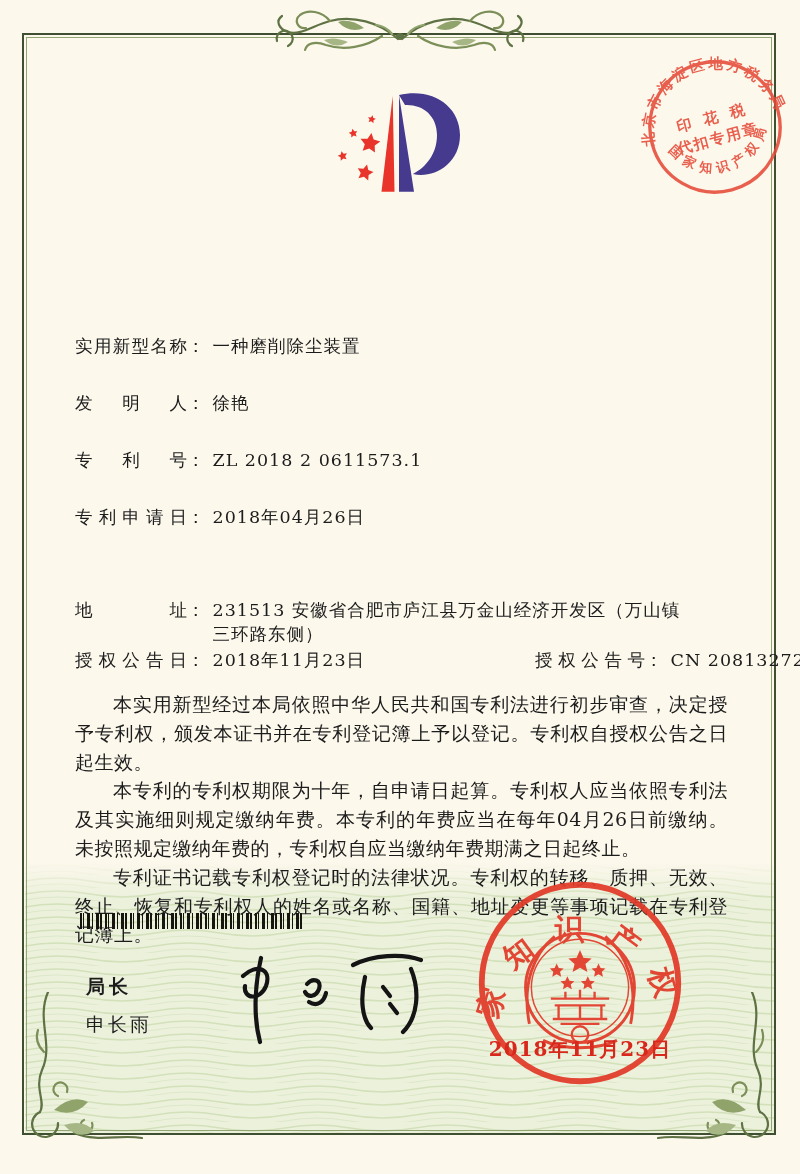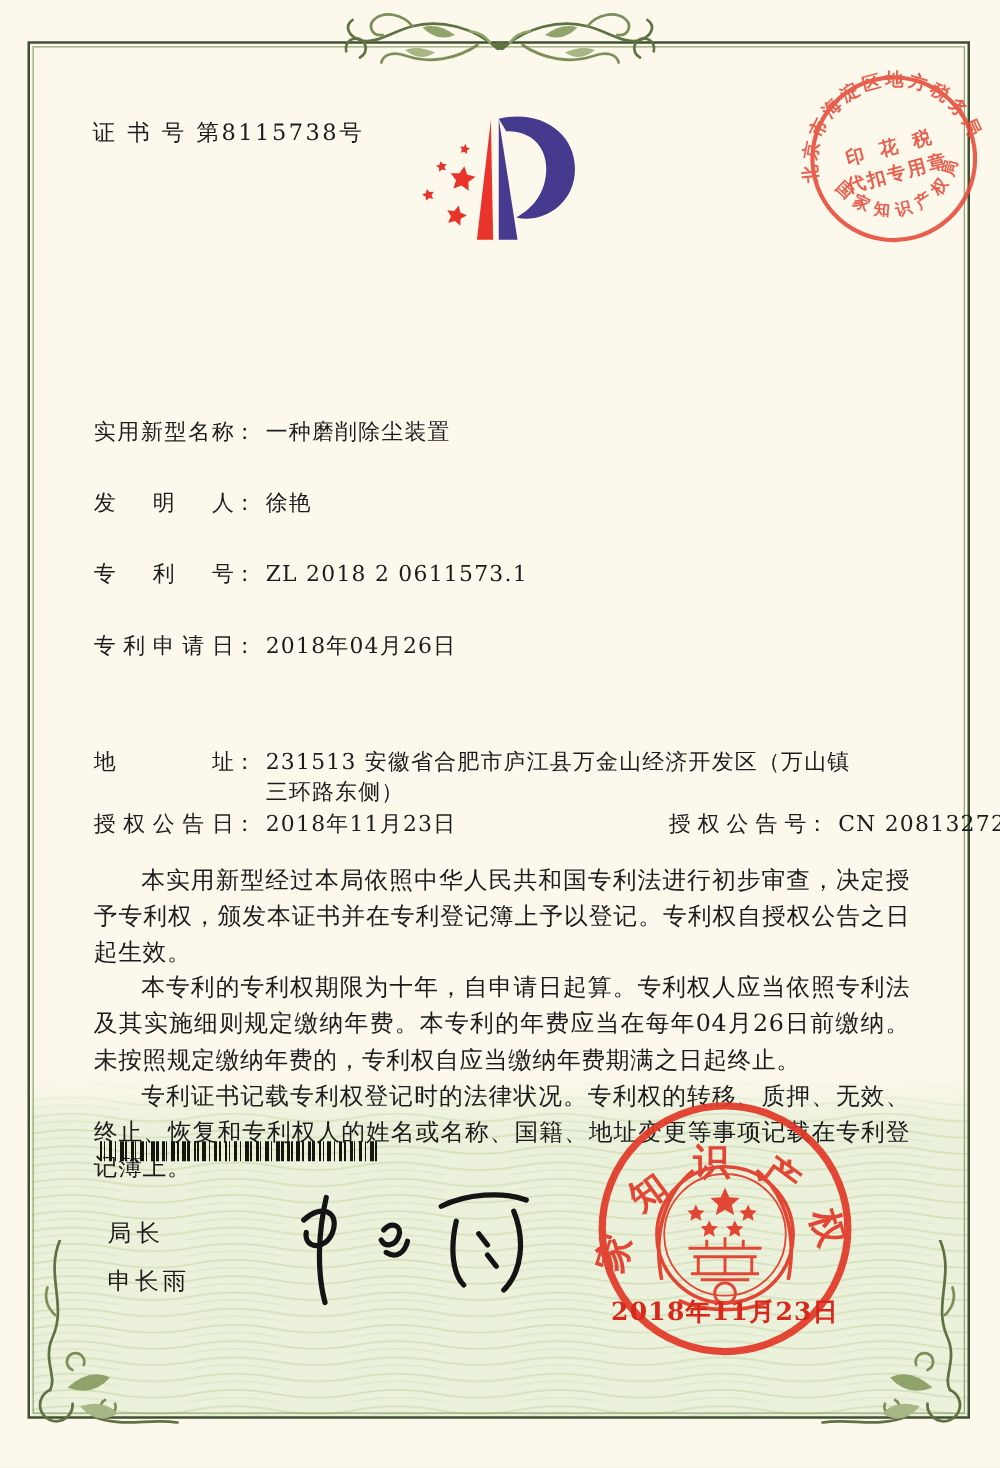--- a/index.html
+++ b/index.html
@@ -49,21 +49,21 @@
   .barcode {
     position:absolute; left:80px; top:913px; width:222px; height:16px;
     background:repeating-linear-gradient(90deg,
       #16160f 0 2px, transparent 2px 3px,
       #16160f 3px 4px, transparent 4px 7px,
       #16160f 7px 10px, transparent 10px 12px,
       #16160f 12px 13px, transparent 13px 16px,
       #16160f 16px 19px, transparent 19px 20px,
       #16160f 20px 22px, transparent 22px 25px);
   }
-  .officer-title { position:absolute; left:86px; top:974px; font-size:19px; letter-spacing:4px; }
+  .officer-title { position:absolute; left:86px; top:974px; font-size:19px; letter-spacing:4px;font-weight:bold; }
   .officer-name  { position:absolute; left:86px; top:1012px; font-size:19px; letter-spacing:3px; }
   .signature { position:absolute; left:205px; top:942px; }
   .seal { position:absolute; left:473px; top:876px; opacity:.93; }
   .seal-date {
     position:absolute; left:470px; top:1036px; width:220px; text-align:center;
     color:#d8271b; font-size:20px; font-weight:600; letter-spacing:1px;
   }
   .footer { position:absolute; left:0; right:0; top:1099px; text-align:center; font-size:15px; letter-spacing:2px; }
   svg text { font-family:"DejaVu Serif","Liberation Serif",serif; }
 </style>
@@ -122,21 +122,20 @@
       <path d="M26,120 a13,13 0 1 0 18,11"></path>
       <path d="M44,104 a7,7 0 1 1 9,-4" stroke="#7c8f58"></path>
       <path d="M60,141 C85,151 105,142 128,146"></path>
       <path d="M70,128 a6,6 0 1 0 8,3" stroke="#7c8f58"></path>
       <path d="M40,118 Q58,102 74,110 Q60,126 40,118 Z" fill="#8fa36b" stroke="none"></path>
       <path d="M50,133 Q70,127 80,139 Q64,149 50,133 Z" fill="#a7b685" stroke="none"></path>
       <path d="M30,60 Q20,50 24,38" stroke="#7c8f58"></path>
     </g>
   </svg>
 
-  <div class="cert-no">证 书 号 第8115738号</div>
 
   <svg class="logo" width="160" height="130" viewBox="0 0 160 130">
     <defs>
       <path id="star5" d="M0,-10 L2.94,-4.05 L9.51,-3.09 L4.76,1.55 L5.88,8.09 L0,5 L-5.88,8.09 L-4.76,1.55 L-9.51,-3.09 L-2.94,-4.05 Z"></path>
     </defs>
     <polygon points="62.7,16 51.5,111.7 64.5,111.7" fill="#e8342b"></polygon>
     <polygon points="69,15 69,111.7 84,111.7" fill="#463a8e"></polygon>
     <path d="M69,15 C102,7 130,26 130,55 C130,85 102,99 83,94 C96,87 107,74 107,55 C107,35 92,24 75,25 Z" fill="#463a8e"></path>
     <use href="#star5" transform="translate(41.7,39.3) scale(0.42) rotate(12)" fill="#e8342b"></use>
     <use href="#star5" transform="translate(23.3,53.3) scale(0.46) rotate(-10)" fill="#e8342b"></use>

